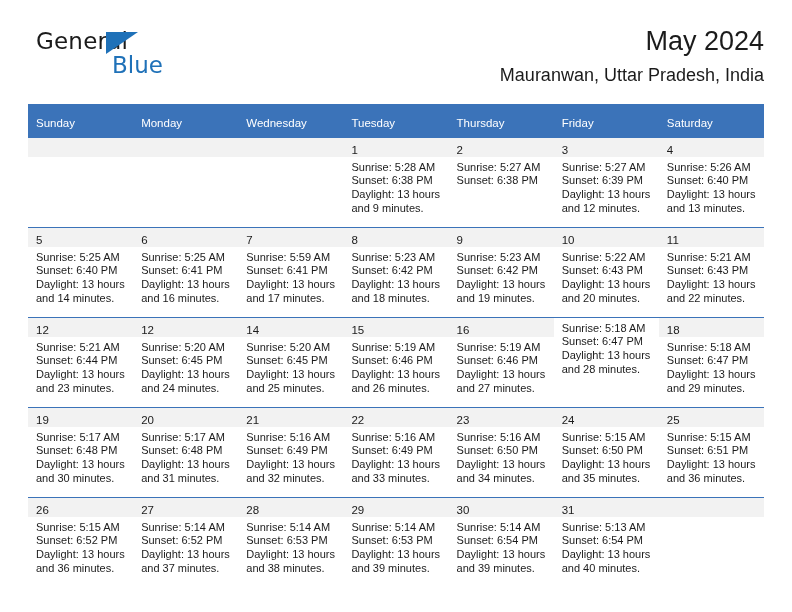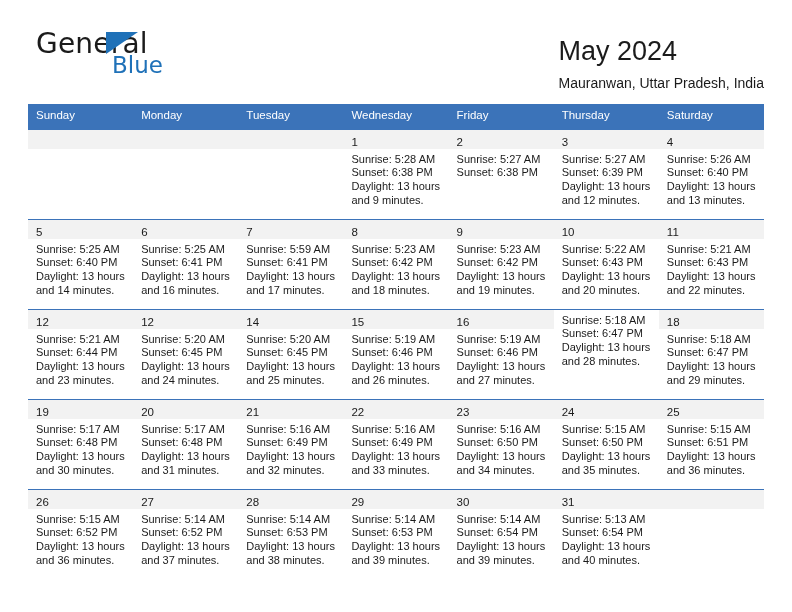--- a/index.html
+++ b/index.html
@@ -35,21 +35,21 @@
     position: absolute;
     left: 8px;
     top: 4px;
     width: 180px;
     height: 56px;
   }
   .brand-general {
     position: absolute;
     left: 0;
     top: 0;
-    font-size: 28px;
+    font-size: 23px;
     letter-spacing: 0.2px;
     color: #1b1b1b;
     font-family: "DejaVu Sans", sans-serif;
     font-weight: 400;
     line-height: 1;
   }
   .brand-triangle {
     position: absolute;
     left: 70px;
     top: 2px;
@@ -65,33 +65,33 @@
     font-size: 23px;
     color: #1f71b8;
     font-family: "DejaVu Sans", sans-serif;
     font-weight: 400;
     line-height: 1;
   }
 
   .titles {
     position: absolute;
     right: 0;
-    top: 10px;
-    text-align: left;
+    top: 0;
+    text-align: right;
   }
   .cal-title {
     font-size: 27px;
     color: #1b1b1b;
     line-height: 1.15;
     font-weight: 400;
     white-space: nowrap;
   }
   .cal-subtitle {
     margin-top: 8px;
-    font-size: 14px;
+    font-size: 18px;
     color: #1b1b1b;
     line-height: 1.15;
     font-weight: 400;
     white-space: nowrap;
   }
 
   
   .calendar {
     position: absolute;
     left: 28px;
@@ -99,21 +99,21 @@
     width: 736px;
   }
 
   .weekdays {
     display: flex;
     background: #3b73b9;
   }
   .weekday {
     flex: 1 1 0;
     box-sizing: border-box;
-    padding: 5px 0 6px 8px;
+    padding: 13px 0 6px 8px;
     color: #ffffff;
     font-size: 11.5px;
     line-height: 1.2;
     white-space: nowrap;
   }
 
   .week {
     display: flex;
     border-top: 1.5px solid #3b73b9;
     height: 90px;
@@ -181,24 +181,24 @@
       <div class="cal-subtitle">Mauranwan, Uttar Pradesh, India</div>
     </div>
 
   </div>
 
   <div class="calendar">
 
     <div class="weekdays">
       <div class="weekday">Sunday</div>
       <div class="weekday">Monday</div>
+      <div class="weekday">Wednesday</div>
       <div class="weekday">Tuesday</div>
-      <div class="weekday">Wednesday</div>
+      <div class="weekday">Thursday</div>
       <div class="weekday">Friday</div>
-      <div class="weekday">Thursday</div>
       <div class="weekday">Saturday</div>
     </div>
 
     <div class="week">
       <div class="day empty">
         <div class="daynum-band"><span class="daynum"></span></div>
         <div class="day-info">
           <div></div>
           <div></div>
           <div class="daylight"></div>

